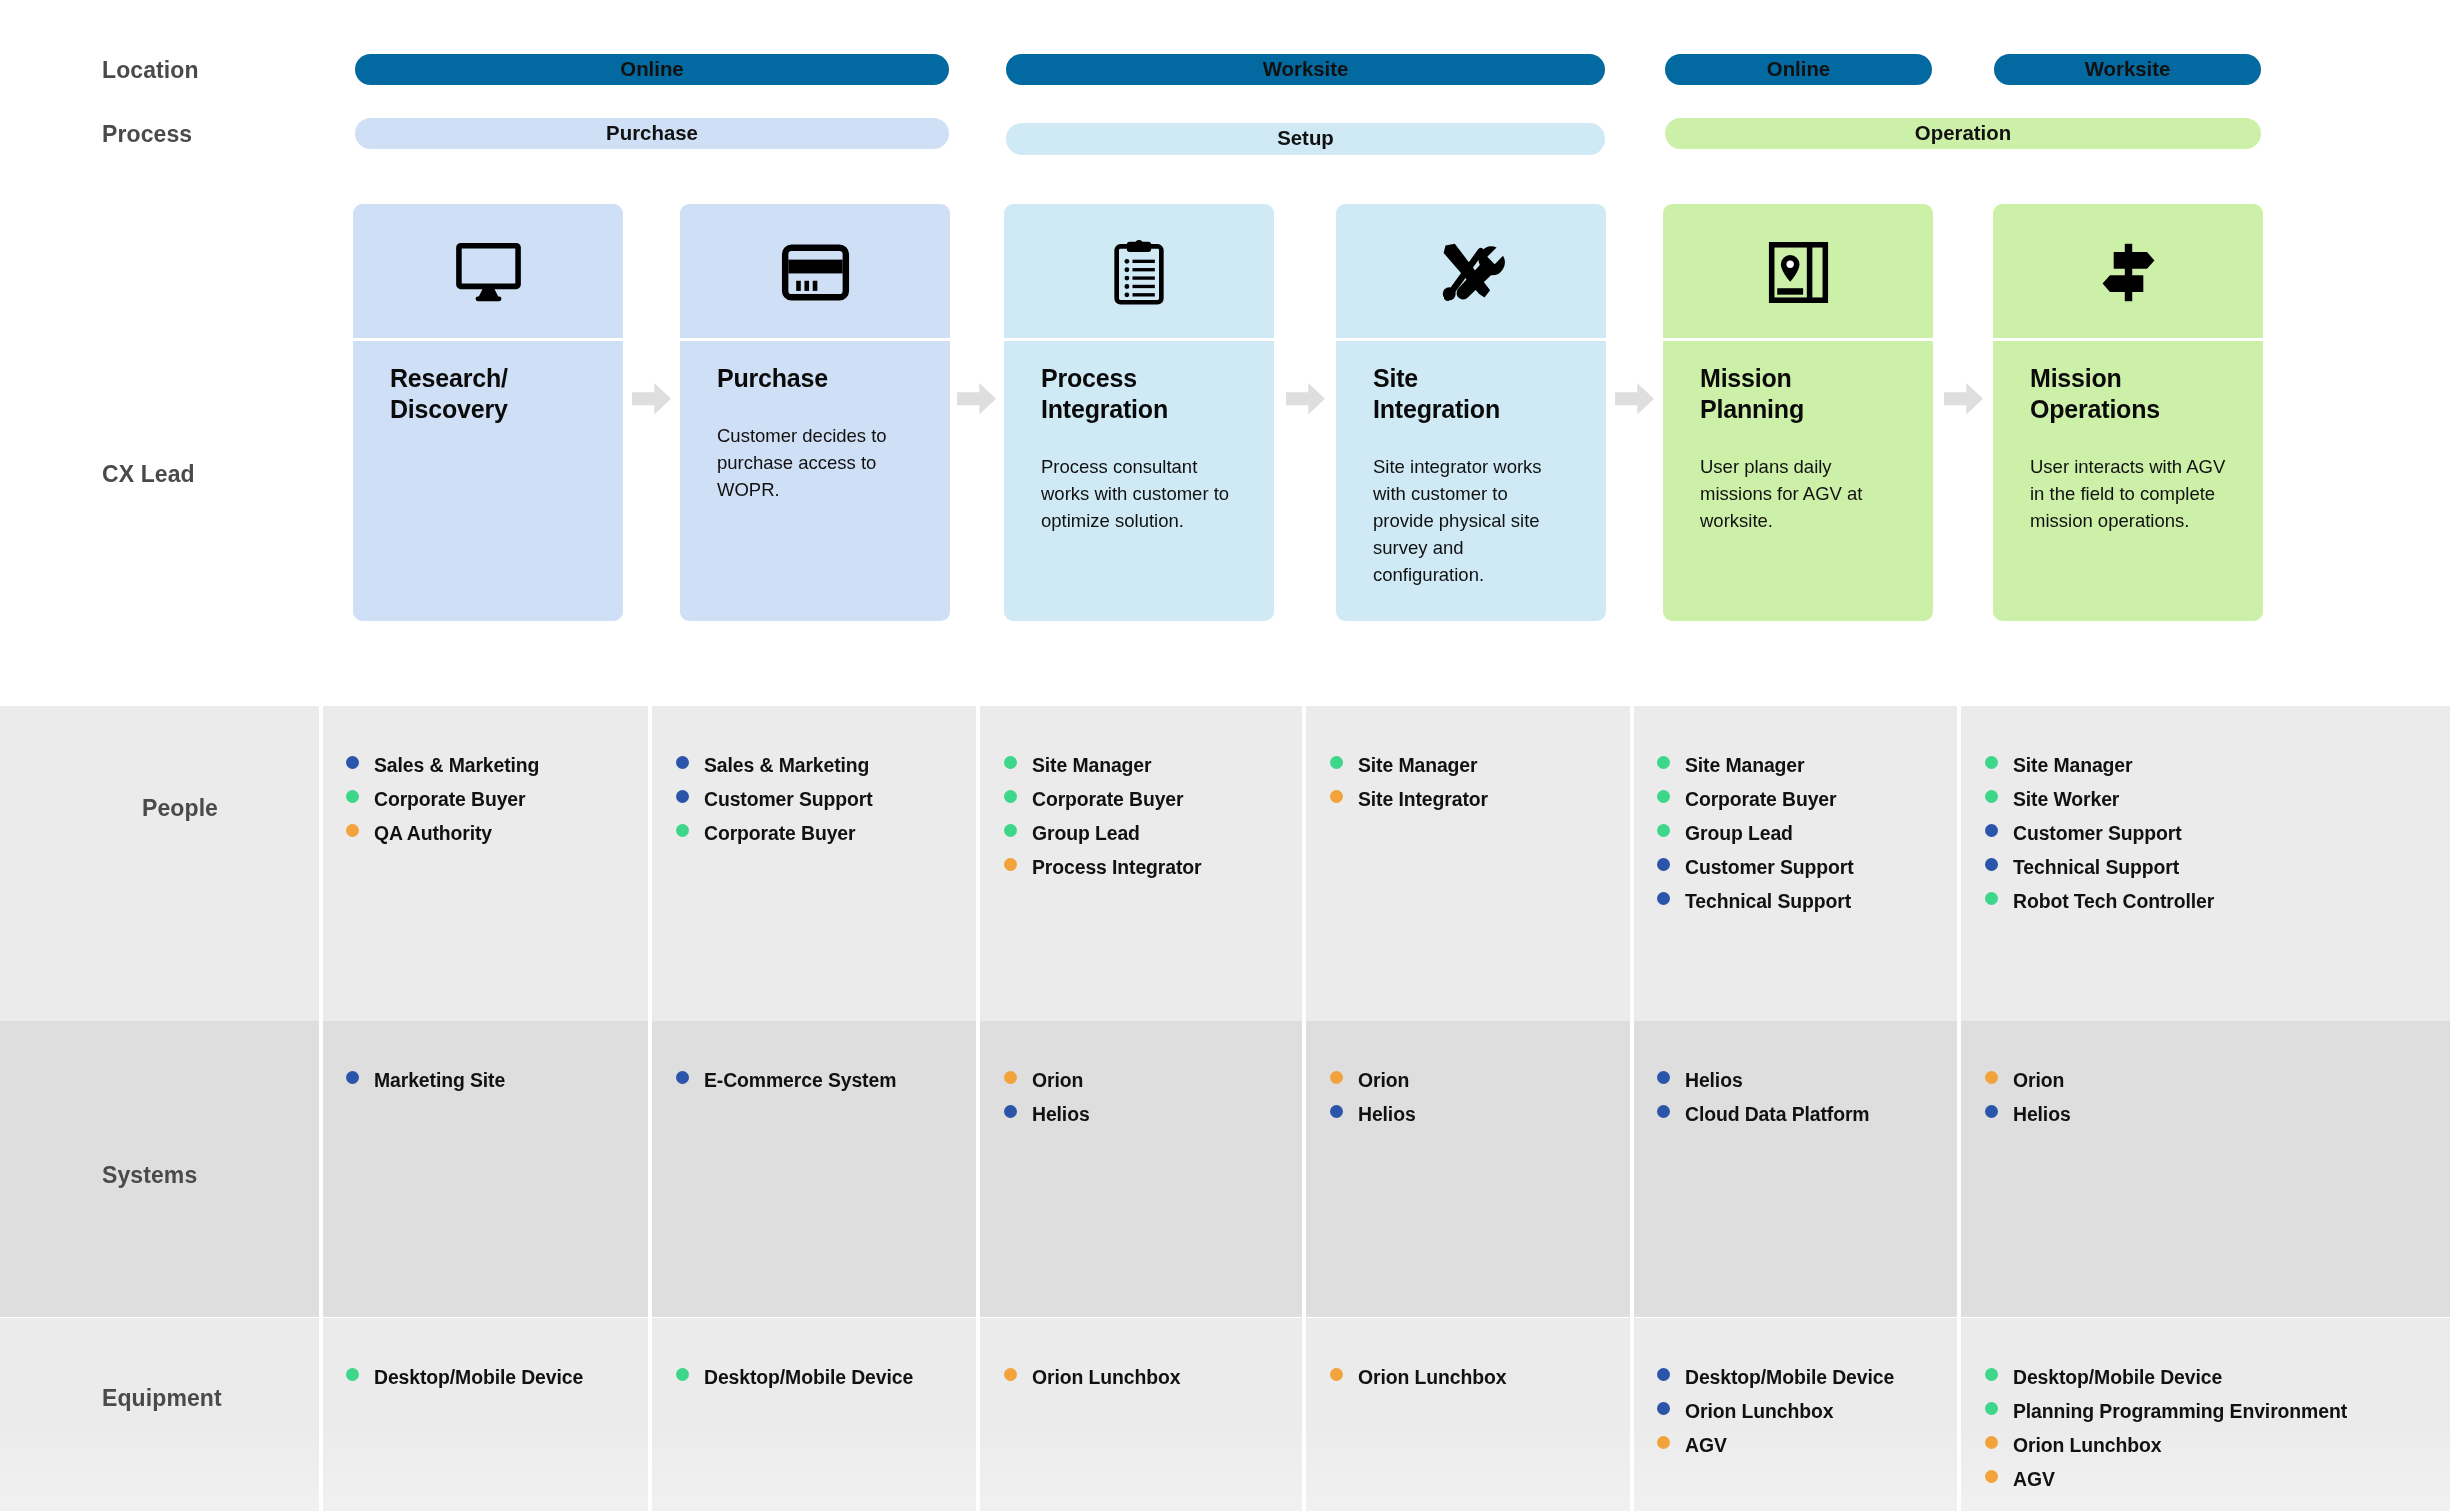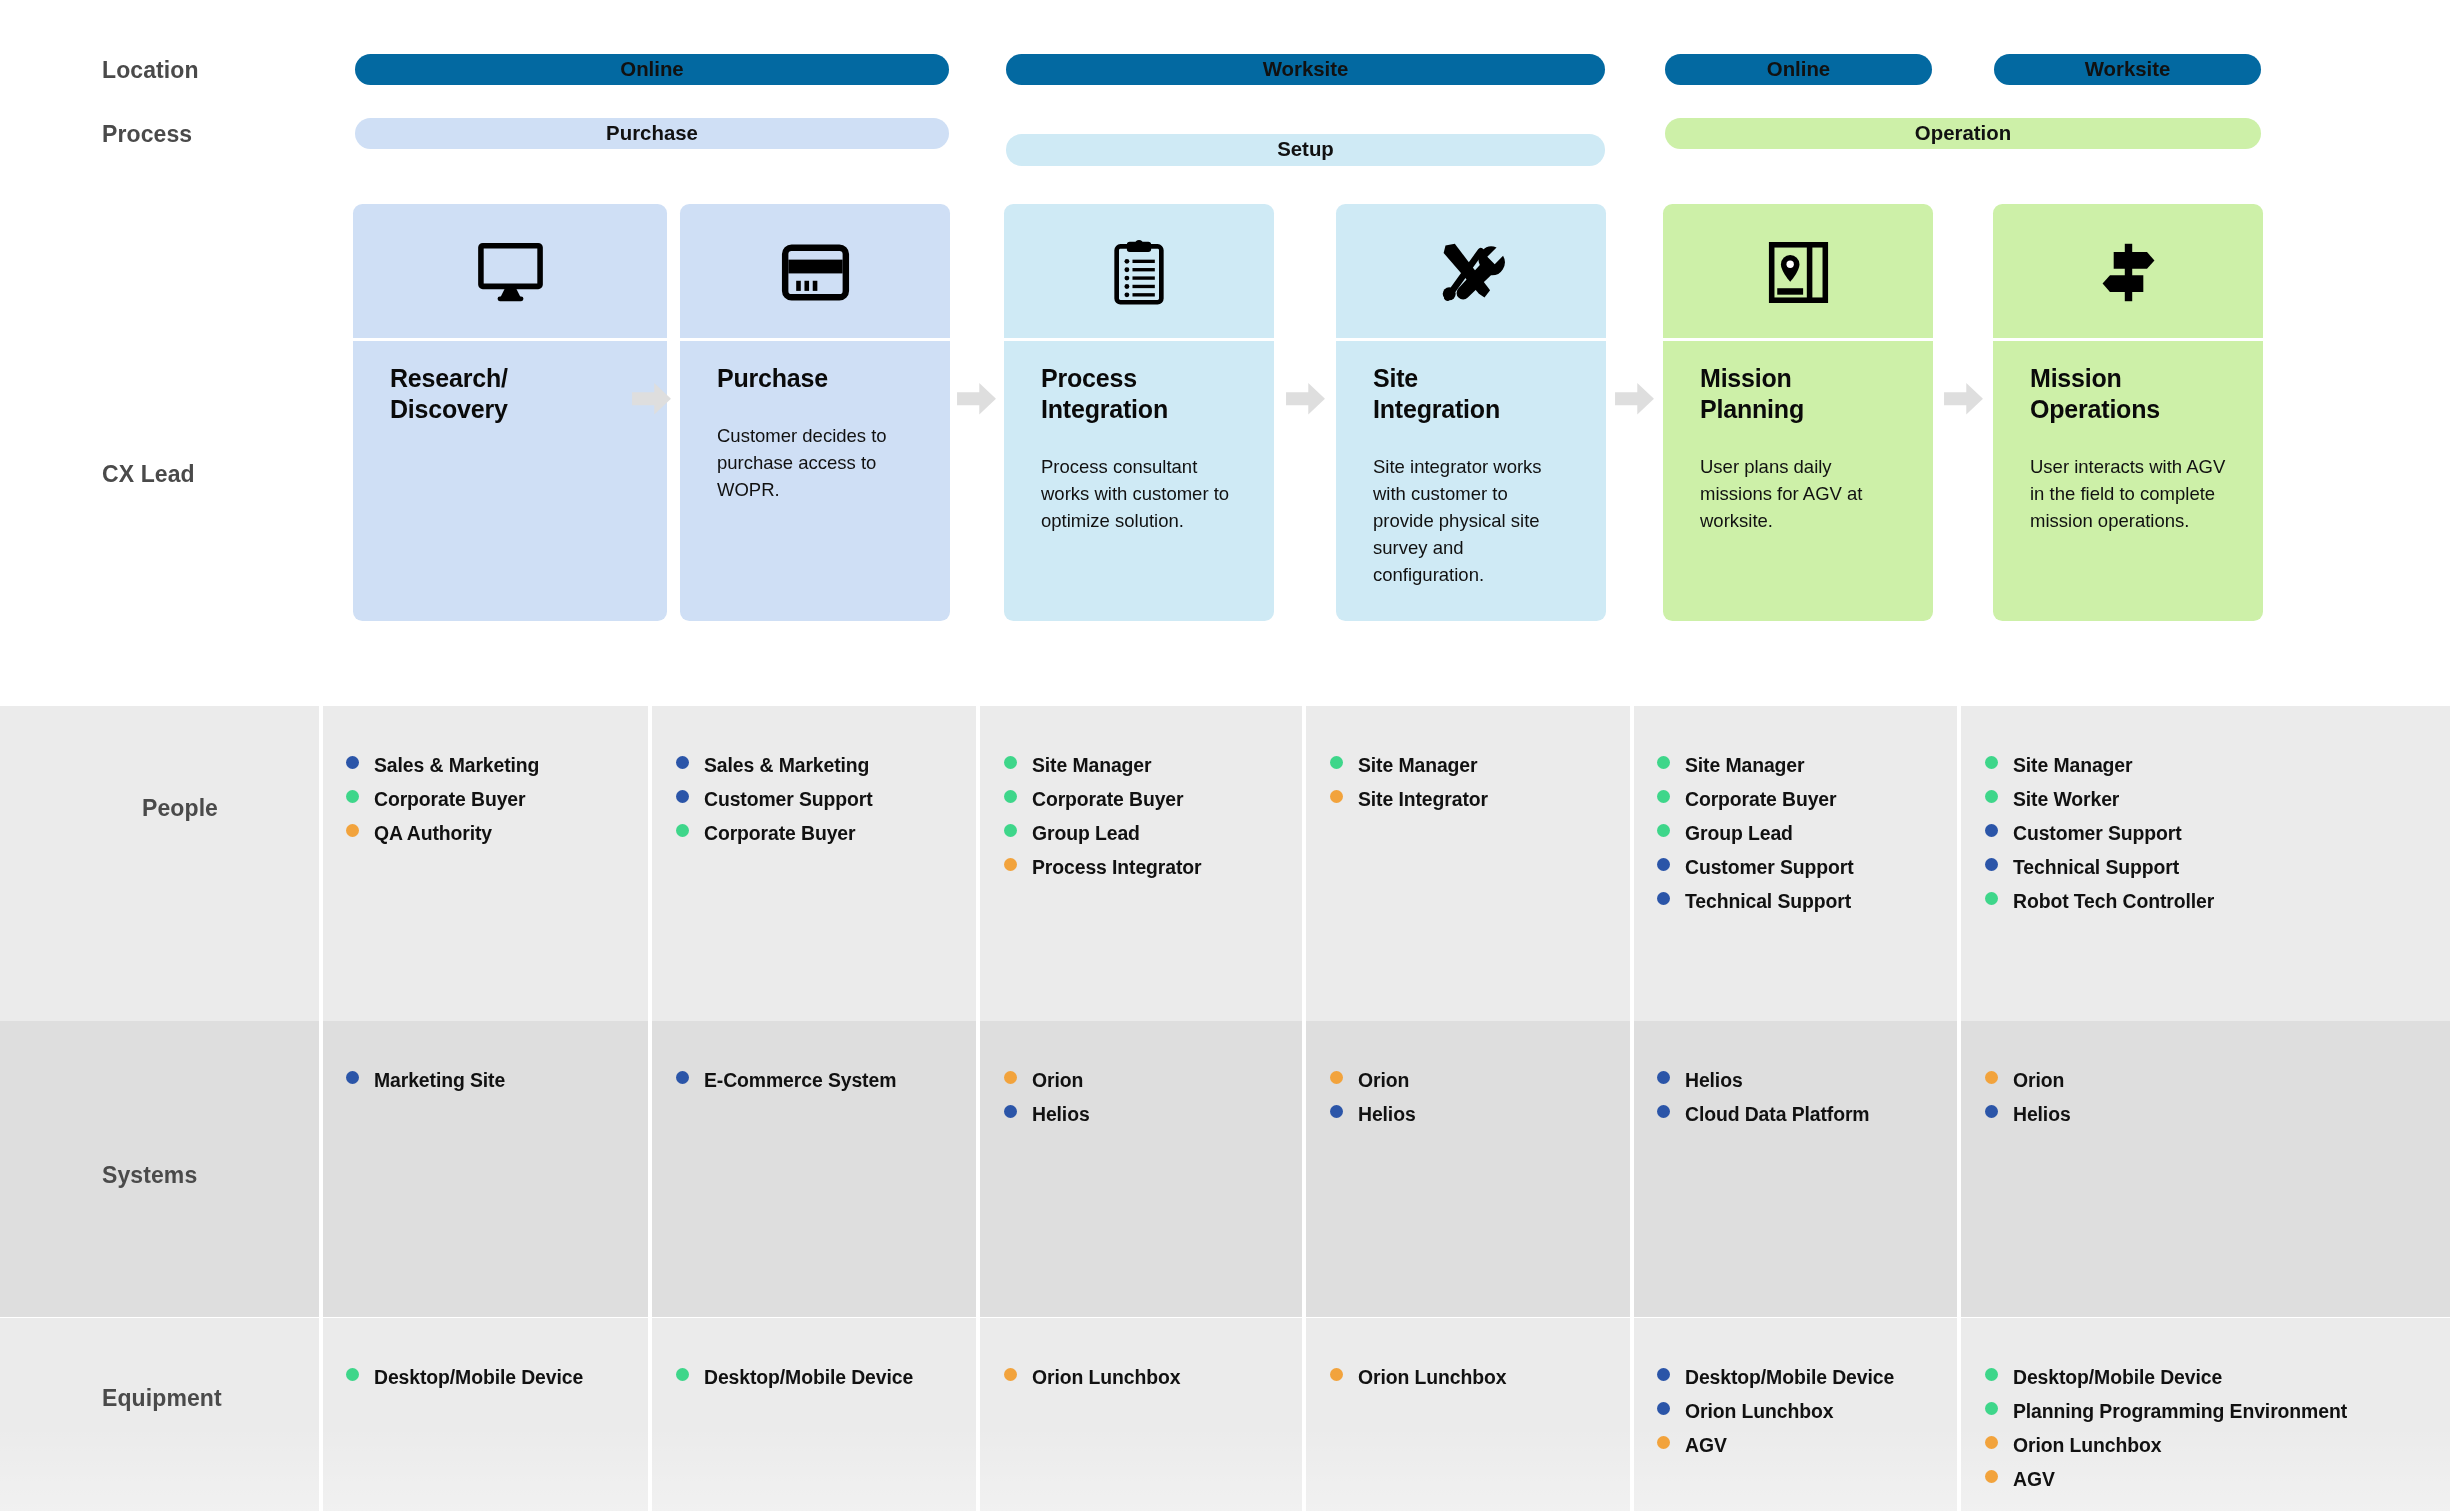--- a/index.html
+++ b/index.html
@@ -193,32 +193,32 @@
         </div>
       </div>
   </div>
 
   <div class="band-row" style="top:112px;">
     <div class="band-label rowlabel">Process</div>
     <div id="process-pills">
         <div class="pill blue" style="left: 355px; width: 594px; top: 5.6px;">
           <span>Purchase</span>
         </div>
-        <div class="pill cyan" style="left: 1006px; width: 599px; top: 22px;">
+        <div class="pill cyan" style="left: 1006px; width: 599px; top: 11px;">
           <span>Setup</span>
         </div>
         <div class="pill green" style="left: 1665px; width: 596px; top: 5.6px;">
           <span>Operation</span>
         </div>
       </div>
   </div>
 
   <div class="rowlabel" id="cx-label">CX Lead</div>
   <div id="cx-cards">
-      <div class="card c-blue" style="left: 353px; width: 314px;">
+      <div class="card c-blue" style="left: 353px; width: 270px;">
         <div class="card-icon">
           <svg width="67" height="61" viewBox="0 0 72 66">
       <rect x="4" y="4" width="64" height="44" rx="2" fill="none" stroke="#000" stroke-width="6"></rect>
       <path d="M24 62 L30 50 L42 50 L48 62 Z" fill="#000"></path>
       <rect x="22" y="59" width="28" height="5" rx="2.5" fill="#000"></rect>
     </svg>
         </div>
         <div class="card-body">
           <div class="card-title">Research/
 Discovery</div>

